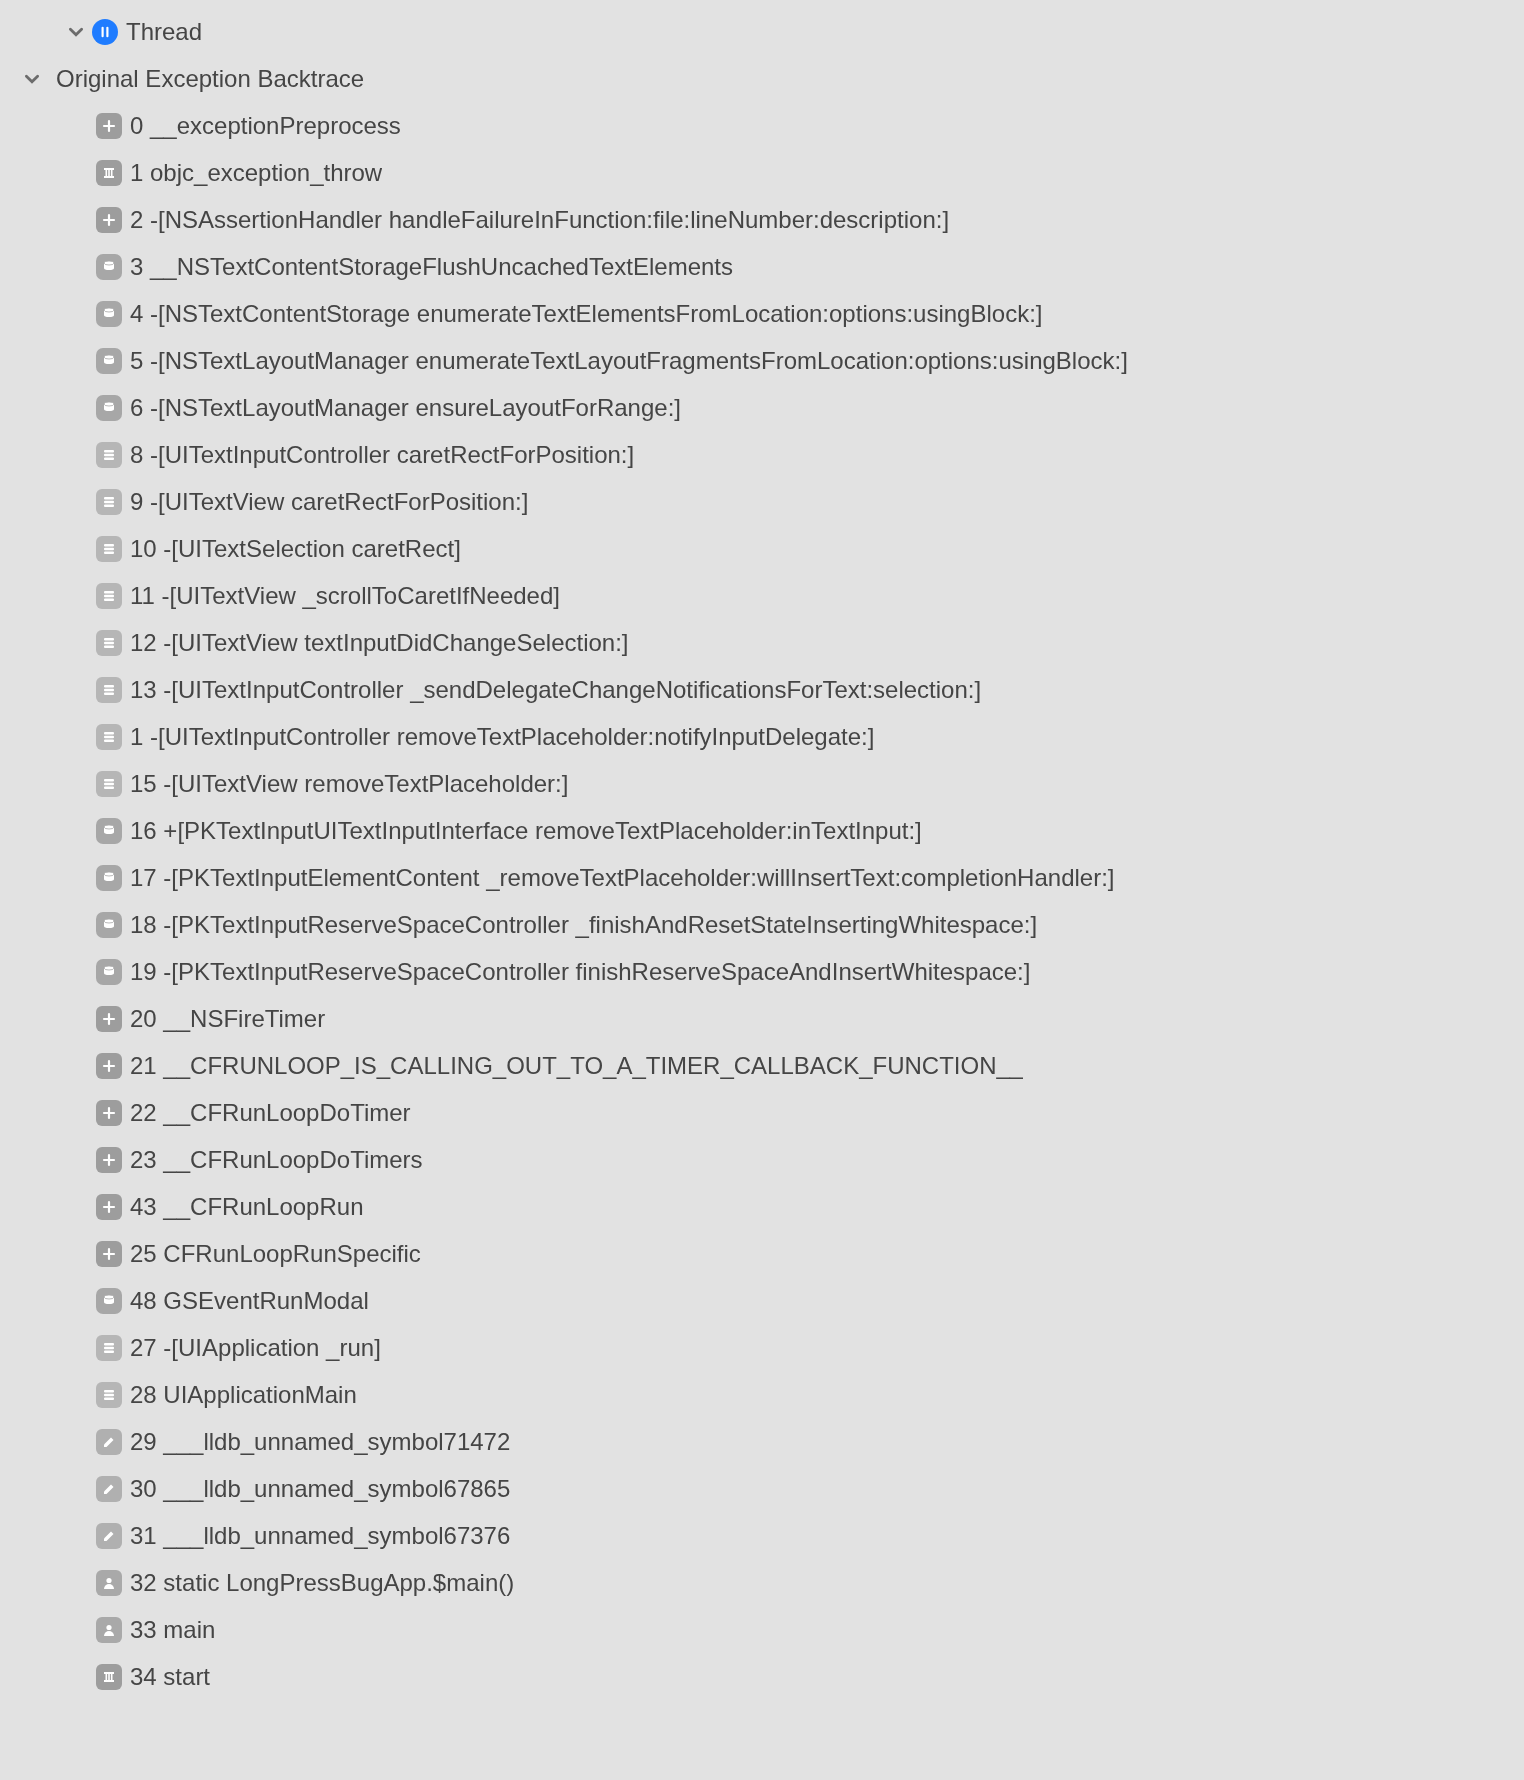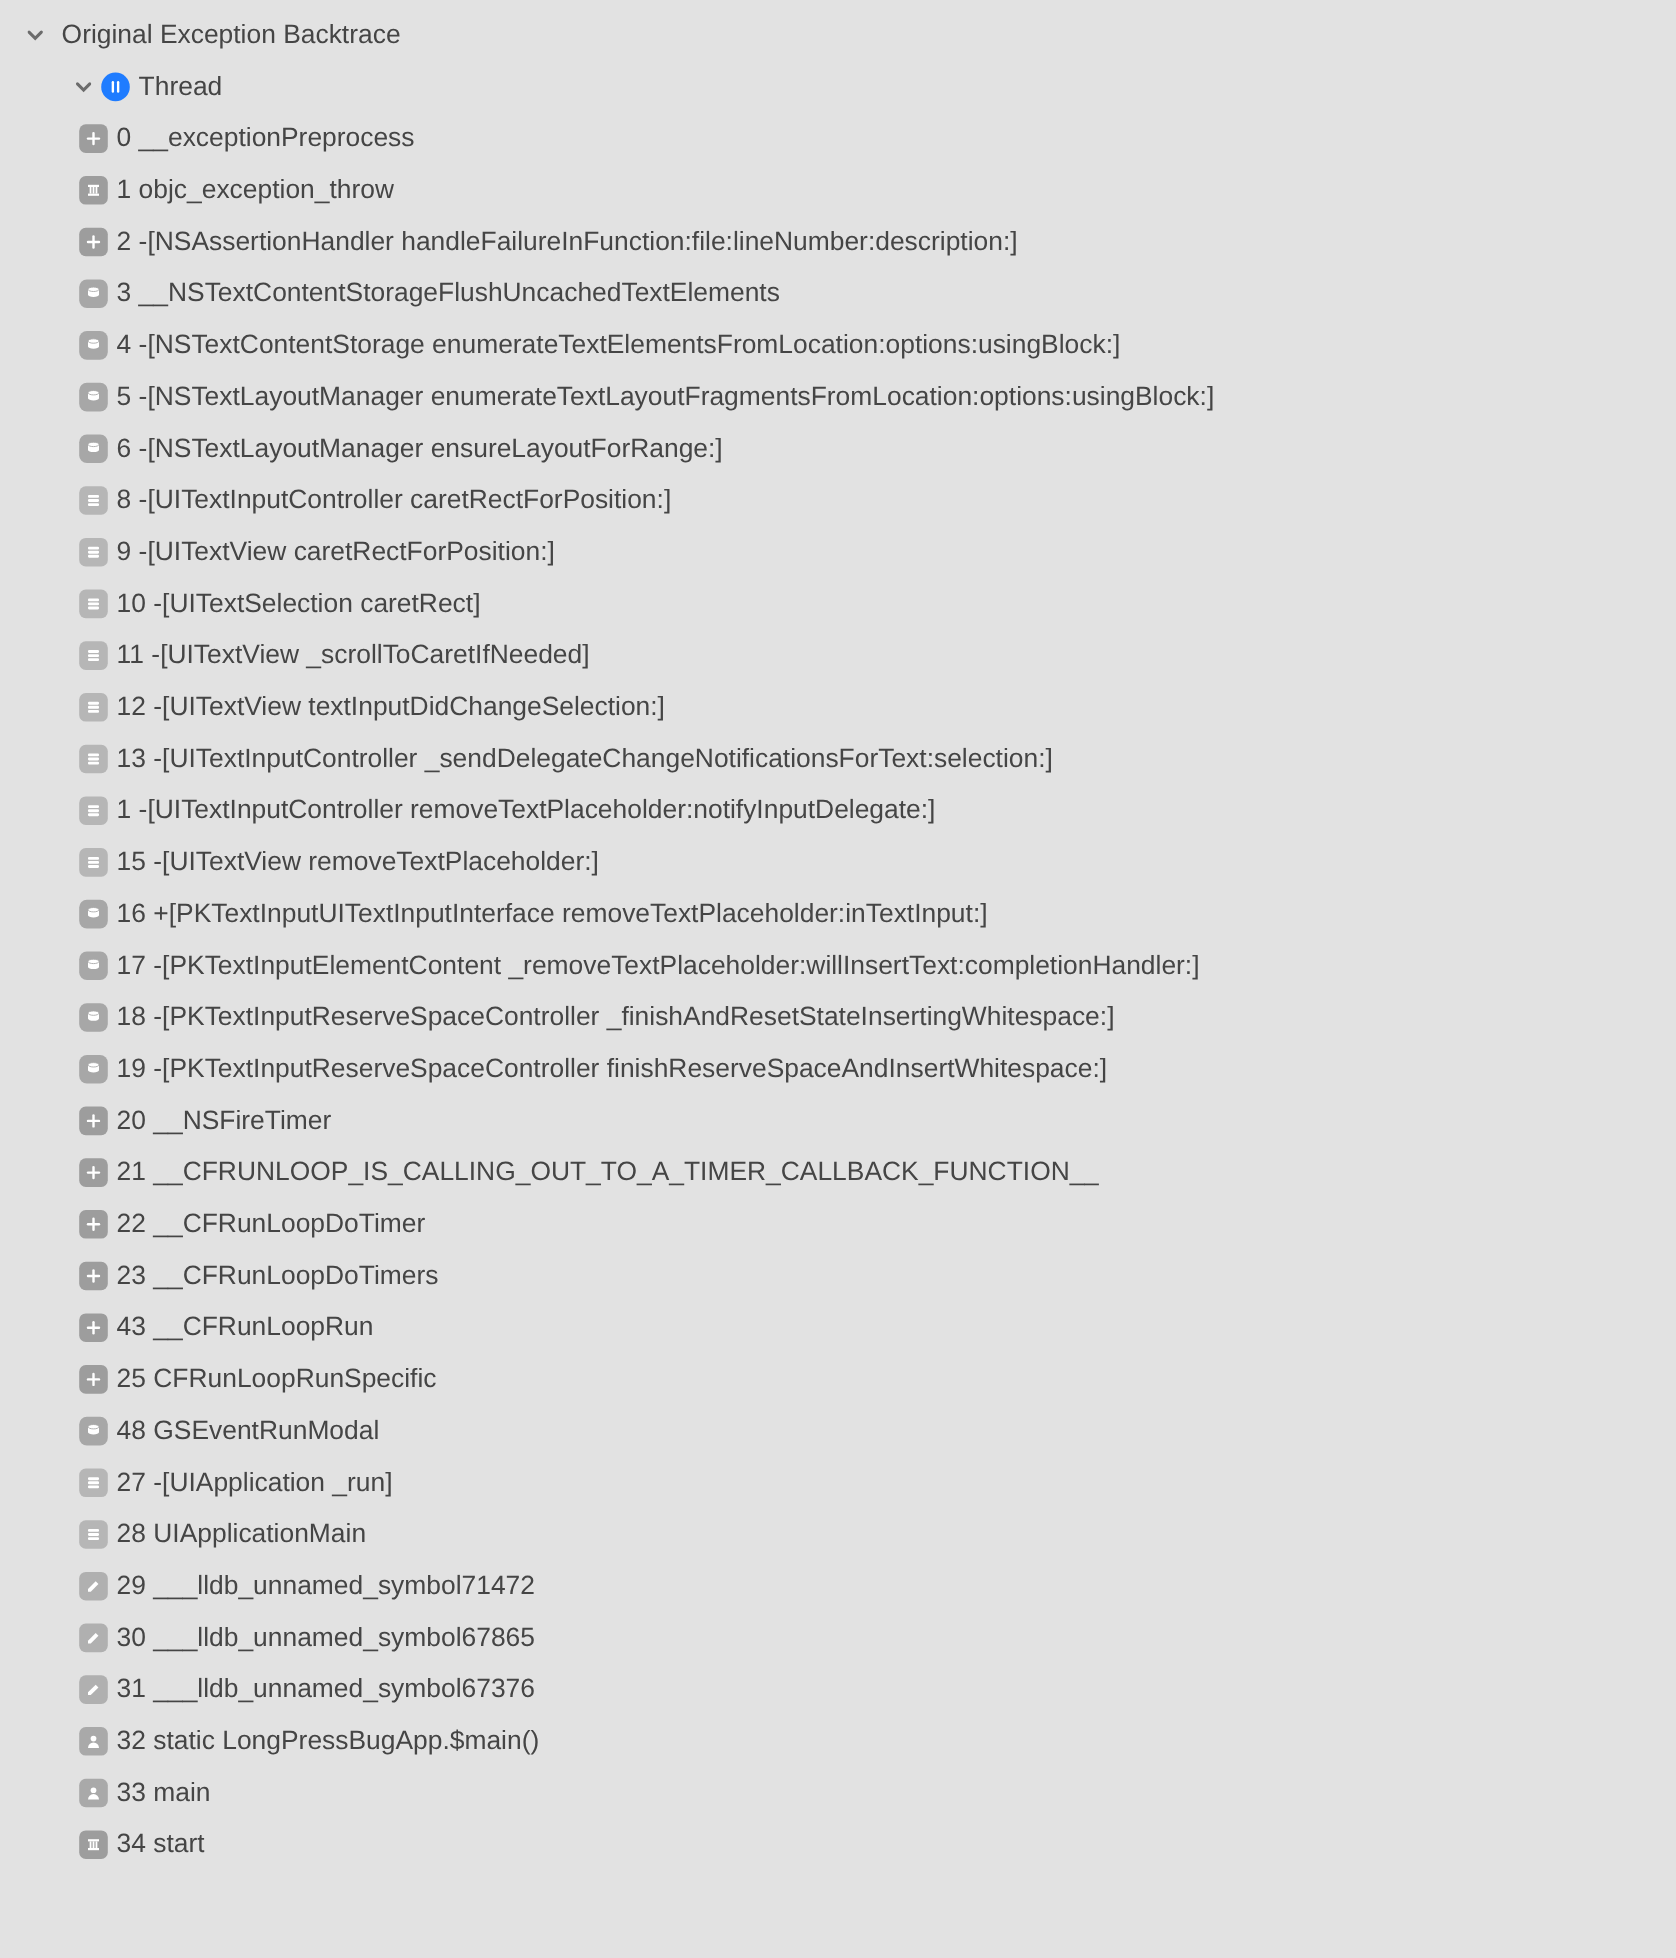--- a/index.html
+++ b/index.html
@@ -58,51 +58,51 @@
   }
   .icon.thread svg { width: 12px; height: 12px; }
   .icon.plus   { background: #9d9d9d; }
   .icon.pillar { background: #9d9d9d; }
   .icon.db     { background: #a7a7a7; border-radius: 7px; }
   .icon.stack  { background: #b6b6b6; }
   .icon.pencil { background: #b0b0b0; }
   .icon.person { background: #a9a9a9; }
   .ind-root   { padding-left: 22px; }
   .ind-thread { padding-left: 66px; }
-  .ind-frame  { padding-left: 72px; }
+  .ind-frame  { padding-left: 96px; }
 </style>
 </head>
 <body>
 
 <div class="root">
-
-  <div class="row ind-root">
-    <span class="chev">
-      <svg viewBox="0 0 10 10">
-          <path d="M1 3 L5 7 L9 3" fill="none" stroke="currentColor" stroke-width="2" stroke-linecap="round"></path>
-        </svg>
-    </span>
-    <span class="label">Original Exception Backtrace</span>
-  </div>
 
   <div class="row ind-thread">
     <span class="chev">
       <svg viewBox="0 0 10 10">
           <path d="M1 3 L5 7 L9 3" fill="none" stroke="currentColor" stroke-width="2" stroke-linecap="round"></path>
         </svg>
     </span>
     <span class="icon thread">
       <svg viewBox="0 0 10 10">
           <g stroke="#fff" stroke-width="1.8" stroke-linecap="round">
             <line x1="3" y1="1.5" x2="3" y2="8.5"></line>
             <line x1="7" y1="1.5" x2="7" y2="8.5"></line>
           </g>
         </svg>
     </span>
     <span class="label">Thread</span>
+  </div>
+
+  <div class="row ind-root">
+    <span class="chev">
+      <svg viewBox="0 0 10 10">
+          <path d="M1 3 L5 7 L9 3" fill="none" stroke="currentColor" stroke-width="2" stroke-linecap="round"></path>
+        </svg>
+    </span>
+    <span class="label">Original Exception Backtrace</span>
   </div>
 
   <div id="frames">
       <div class="row ind-frame">
         <span class="icon plus">
           <svg viewBox="0 0 16 16">
             <use href="#ic-plus"></use>
           </svg>
         </span>
         <span class="label">0 __exceptionPreprocess</span>

